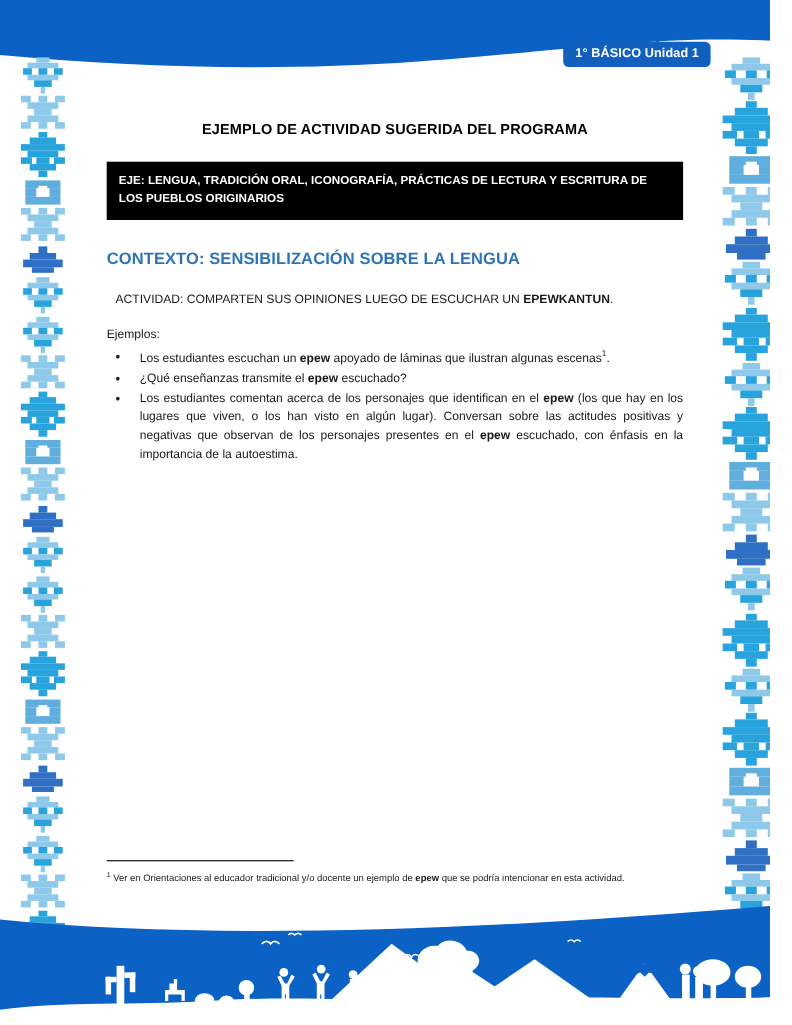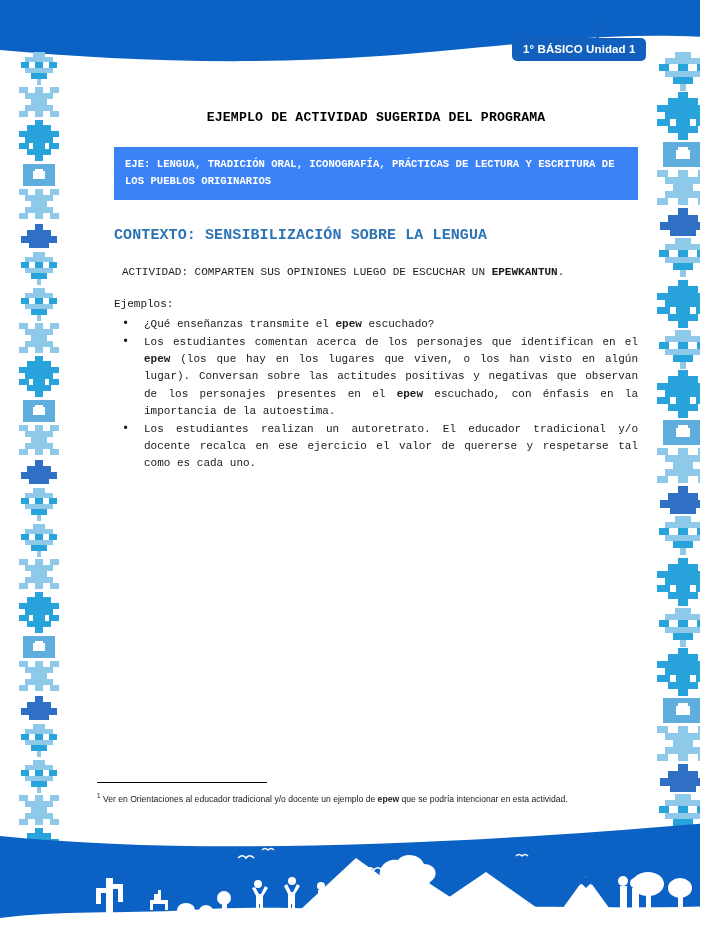--- a/index.html
+++ b/index.html
@@ -53,38 +53,37 @@
     position: absolute;
     top: 52px;
     z-index: 3;
   }
   .border-left  { left: 17px;  width: 44px;  height: 790px; }
   .border-right { left: 655px; width: 56px;  height: 800px; }
 
   
   .content {
     position: absolute;
-    left: 114px; top: 100px;
+    left: 97px; top: 100px;
     width: 524px;
     z-index: 6;
-    font-family: Liberation Mono, monospace;
   }
 
   .doc-title {
     text-align: center;
     font-size: 13.2px;
     font-weight: bold;
     color: #000000;
     letter-spacing: 0.15px;
     margin: 10px 0 0 0;
   }
 
   .eje-banner {
     margin-top: 22px;
-    background: #3b82f6;
+    background: #000000;
     color: #ffffff;
     font-size: 10.6px;
     font-weight: bold;
     line-height: 1.62;
     padding: 9px 11px 10px 11px;
     width: 524px;
   }
 
   .contexto {
     margin-top: 27px;
@@ -307,23 +306,23 @@
 
     <div class="contexto">CONTEXTO: SENSIBILIZACIÓN SOBRE LA LENGUA</div>
 
     <div class="actividad">
       <span>ACTIVIDAD: COMPARTEN SUS OPINIONES LUEGO DE ESCUCHAR UN </span><b>EPEWKANTUN</b><span>.</span>
     </div>
 
     <div class="ejemplos-label">Ejemplos:</div>
 
     <ul class="bullets" id="bullet-list">
+        <li><span>Los estudiantes escuchan un </span><b>epew</b><span> apoyado de láminas que ilustran algunas escenas</span><sup>1</sup><span>.</span></li>
         <li><span>¿Qué enseñanzas transmite el </span><b>epew</b><span> escuchado?</span></li>
         <li><span>Los estudiantes comentan acerca de los personajes que identifican en el </span><b>epew</b><span> (los que hay en los lugares que viven, o los han visto en algún lugar). Conversan sobre las actitudes positivas y negativas que observan de los personajes presentes en el </span><b>epew</b><span> escuchado, con énfasis en la importancia de la autoestima.</span></li>
-        <li><span>Los estudiantes realizan un autoretrato. El educador tradicional y/o docente recalca en ese ejercicio el valor de quererse y respetarse tal como es cada uno.</span></li>
       </ul>
 
   </div>
 
   <div class="footnote-rule"></div>
   <div class="footnote" id="footnote"><sup>1</sup><span> Ver en Orientaciones al educador tradicional y/o docente un ejemplo de </span><b>epew</b><span> que se podría intencionar en esta actividad.</span></div>
 
   <svg class="bottom-scene" viewBox="0 0 720 118" preserveAspectRatio="none">
     <path d="M0,22 C180,40 420,34 720,8 L720,118 L0,118 Z" fill="#0B62C4"></path>
     <g fill="#ffffff">

